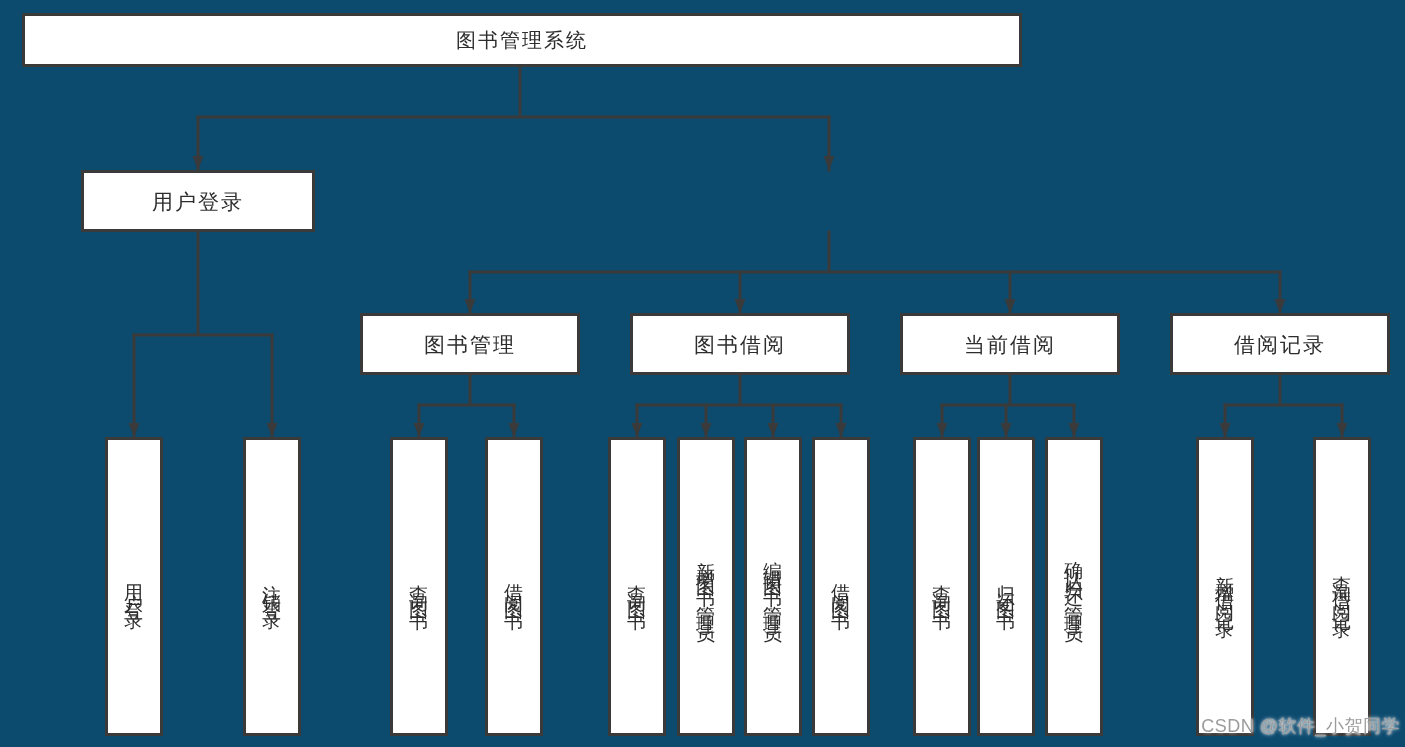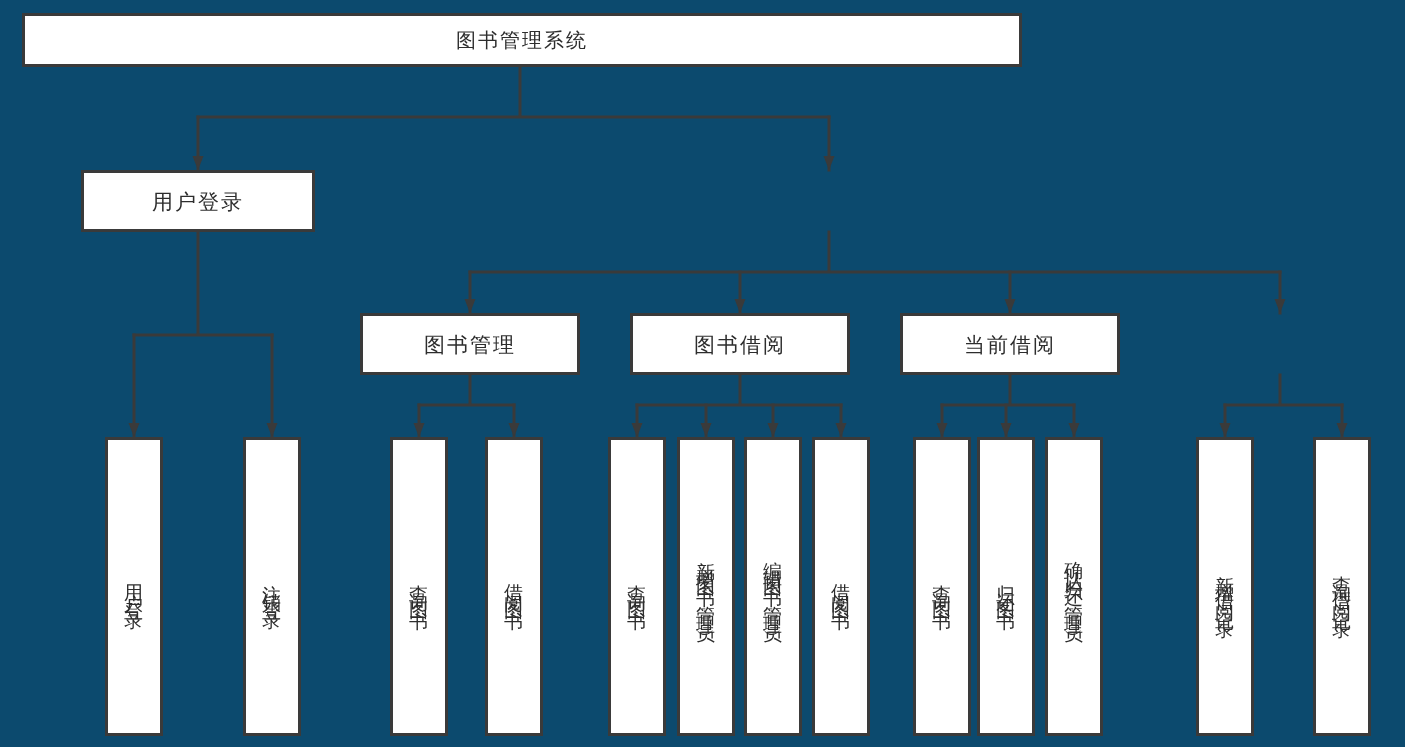--- a/index.html
+++ b/index.html
@@ -132,29 +132,31 @@
     </g>
   </svg>
 
   <div class="node hbox root-box" style="left:22px; top:13px; width:1000px; height:54px;">图书管理系统</div>
 
   <div class="node hbox" style="left:81px; top:170px; width:234px; height:62px;">用户登录</div>
 
   <div class="node hbox" style="left:360px; top:313px; width:220px; height:62px;">图书管理</div>
   <div class="node hbox" style="left:630px; top:313px; width:220px; height:62px;">图书借阅</div>
   <div class="node hbox" style="left:900px; top:313px; width:220px; height:62px;">当前借阅</div>
+  <div class="node hbox" style="left:1170px; top:313px; width:220px; height:62px;">借阅记录</div>
 
   <div class="node vbox" style="left:105px;">用户登录</div>
   <div class="node vbox" style="left:243px;">注销登录</div>
   <div class="node vbox" style="left:390px;">查询图书</div>
   <div class="node vbox" style="left:485px;">借阅图书</div>
   <div class="node vbox" style="left:608px;">查询图书</div>
   <div class="node vbox" style="left:677px;">新增图书（管理员）</div>
   <div class="node vbox" style="left:744px;">编辑图书（管理员）</div>
   <div class="node vbox" style="left:812px;">借阅图书</div>
   <div class="node vbox" style="left:913px;">查询图书</div>
   <div class="node vbox" style="left:977px;">归还图书</div>
   <div class="node vbox" style="left:1045px;">确认归还（管理员）</div>
   <div class="node vbox" style="left:1196px;">新增借阅记录</div>
   <div class="node vbox" style="left:1313px;">查询借阅记录</div>
 
+  <div class="watermark">CSDN @软件_小贺同学</div>
 
 </div>
 
 </body></html>

